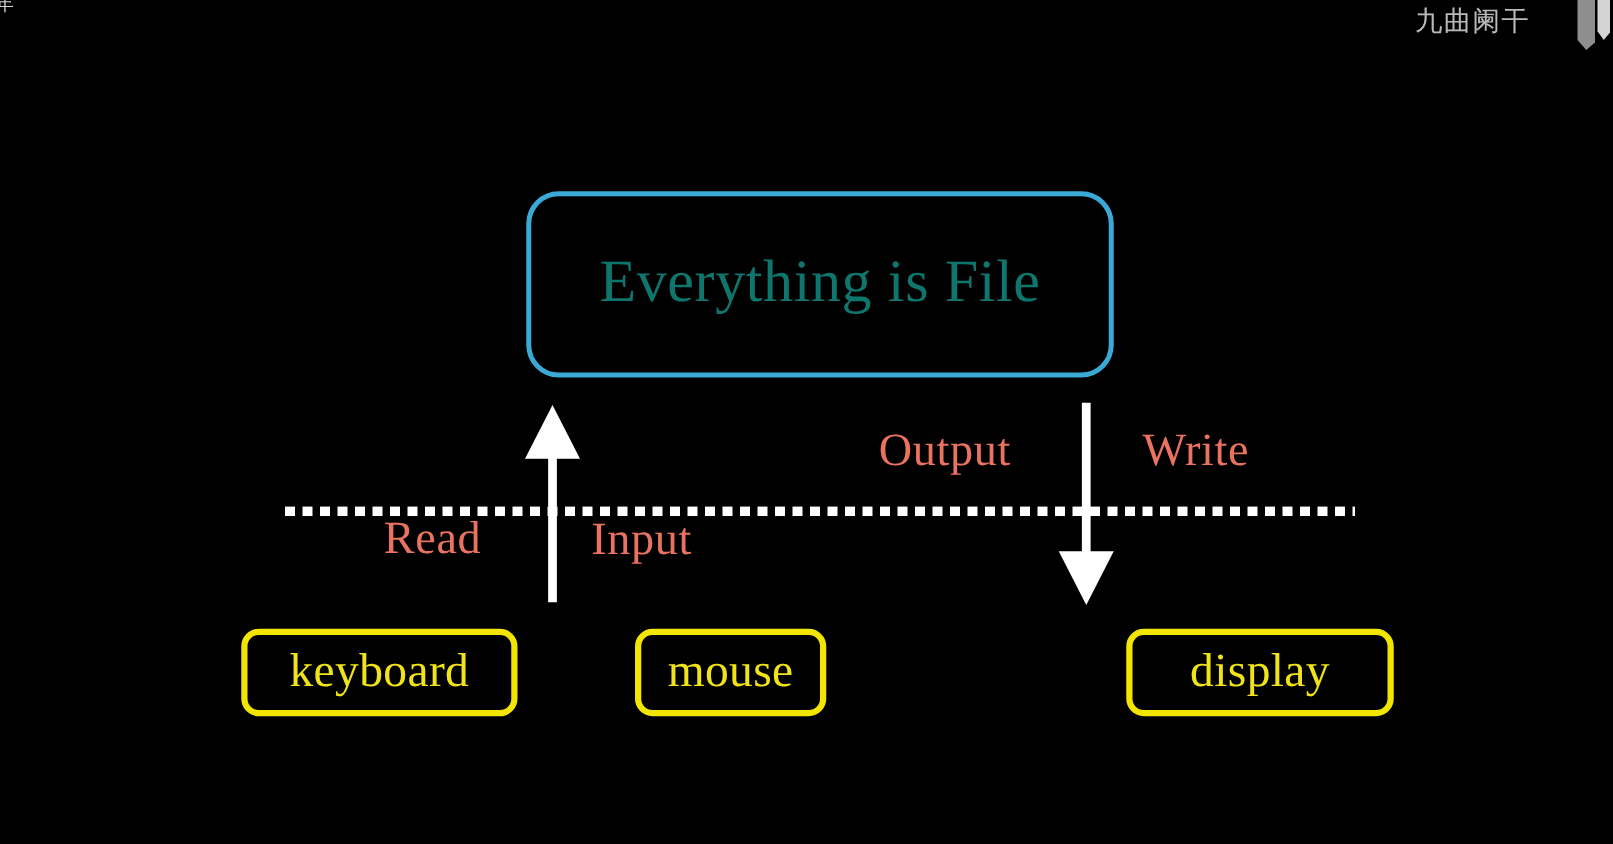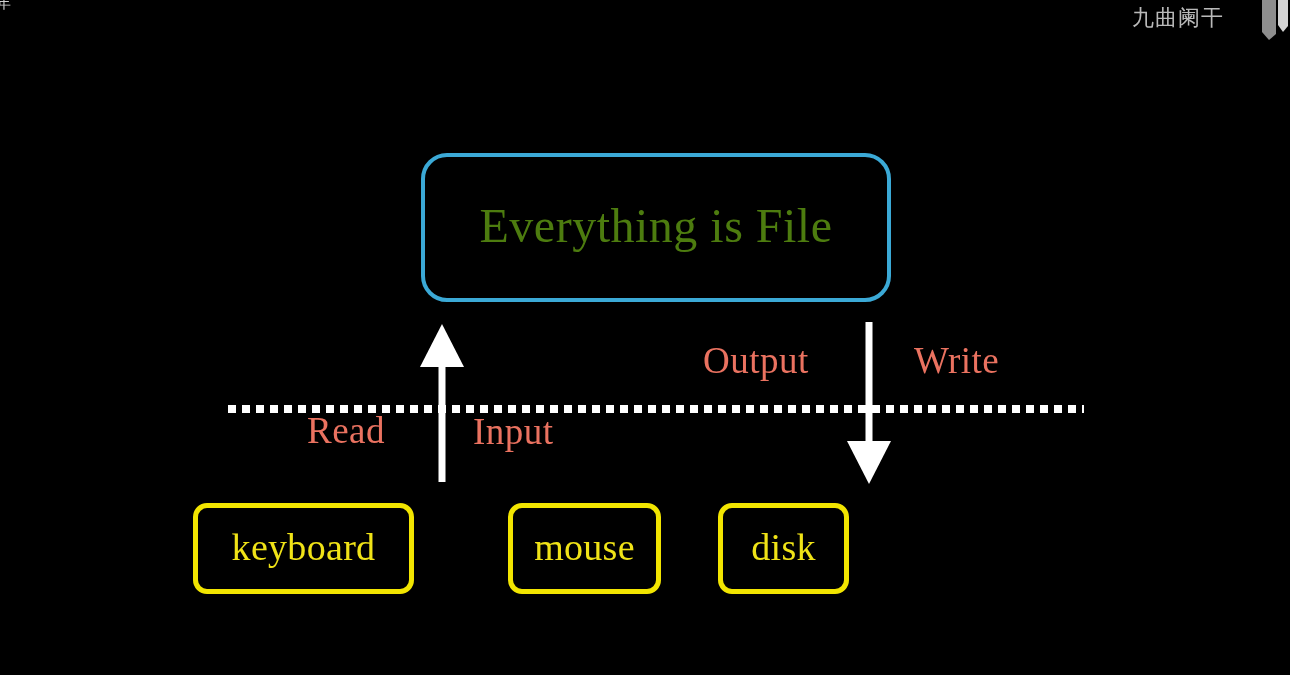--- a/index.html
+++ b/index.html
@@ -85,21 +85,21 @@
     border:4px solid #3ba9d6;
     border-radius:26px;
     background:#000;
     display:flex;
     align-items:center;
     justify-content:center;
   }
   .concept-box-label {
     font-size:48px;
     line-height:1;
-    color:#4d7c0f;
+    color:#0f766e;
     letter-spacing:0.5px;
     white-space:nowrap;
     padding-bottom:4px;
   }
 
   
   .boundary-line {
     position:absolute;
     left:228px;
     top:405px;
@@ -136,21 +136,21 @@
   .device-row {
     position:absolute;
     left:0;
     top:503px;
     width:1290px;
     height:92px;
   }
   .device-box {
     position:absolute;
     top:0;
-    height:91px;
+    height:70px;
     border:5px solid #f2e500;
     border-radius:14px;
     background:#000;
     display:flex;
     align-items:center;
     justify-content:center;
   }
   .device-label {
     font-size:38px;
     line-height:1;
@@ -213,20 +213,20 @@
   <div class="device-row">
 
     <div class="device-box device-keyboard">
       <span class="device-label">keyboard</span>
     </div>
 
     <div class="device-box device-mouse">
       <span class="device-label">mouse</span>
     </div>
 
-    <div class="device-box device-disk">
-      <span class="device-label">disk</span>
+
+    <div class="device-box device-display">
+      <span class="device-label">display</span>
     </div>
 
-
   </div>
 
 </div>
 
 </body></html>

